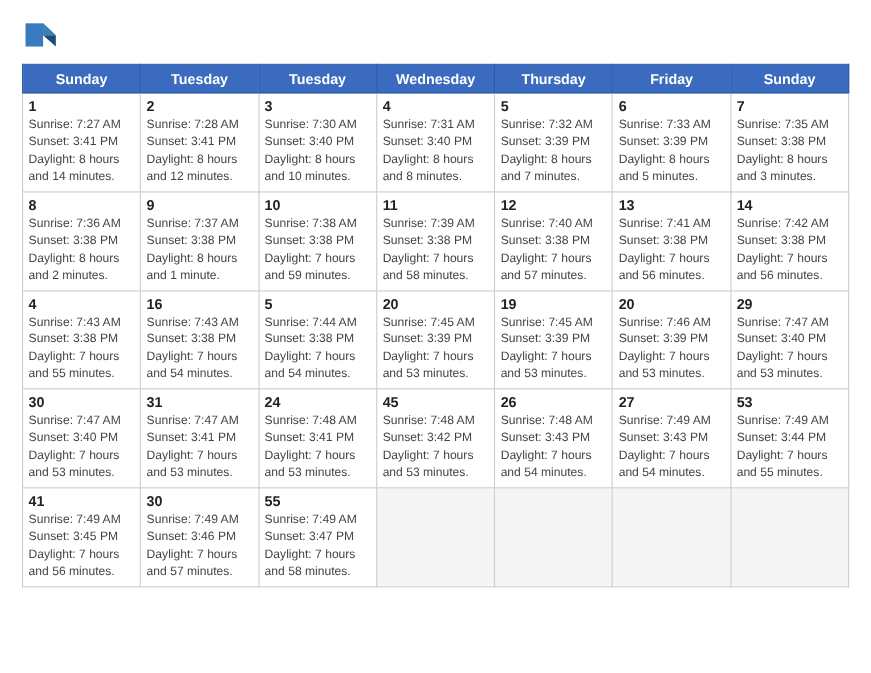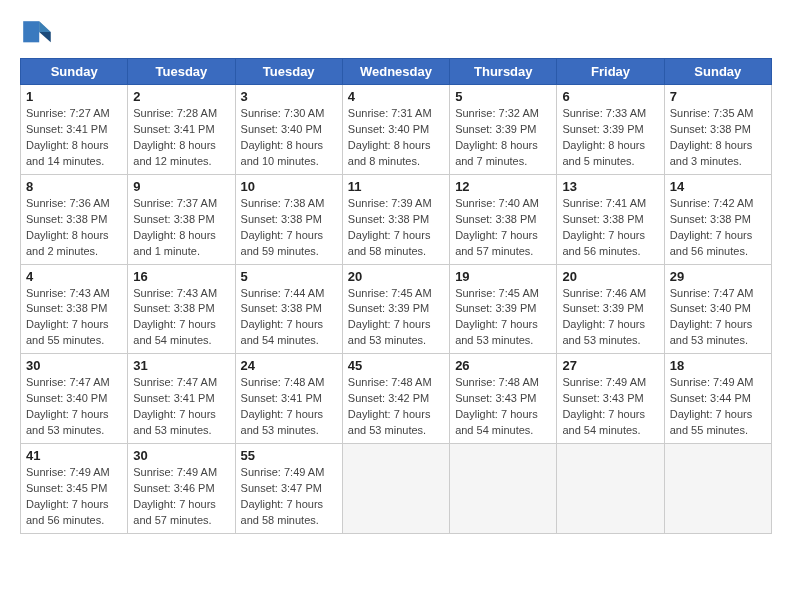--- a/index.html
+++ b/index.html
@@ -239,21 +239,21 @@
           </td>
           <td>
             <span class="day-num">26</span>
             <div class="day-info">Sunrise: 7:48 AM<br>Sunset: 3:43 PM<br>Daylight: 7 hours<br>and 54 minutes.</div>
           </td>
           <td>
             <span class="day-num">27</span>
             <div class="day-info">Sunrise: 7:49 AM<br>Sunset: 3:43 PM<br>Daylight: 7 hours<br>and 54 minutes.</div>
           </td>
           <td>
-            <span class="day-num">18</span>
+            <span class="day-num">53</span>
             <div class="day-info">Sunrise: 7:49 AM<br>Sunset: 3:44 PM<br>Daylight: 7 hours<br>and 55 minutes.</div>
           </td>
         </tr>
         <tr>
           <td>
             <span class="day-num">41</span>
             <div class="day-info">Sunrise: 7:49 AM<br>Sunset: 3:45 PM<br>Daylight: 7 hours<br>and 56 minutes.</div>
           </td>
           <td>
             <span class="day-num">30</span>

